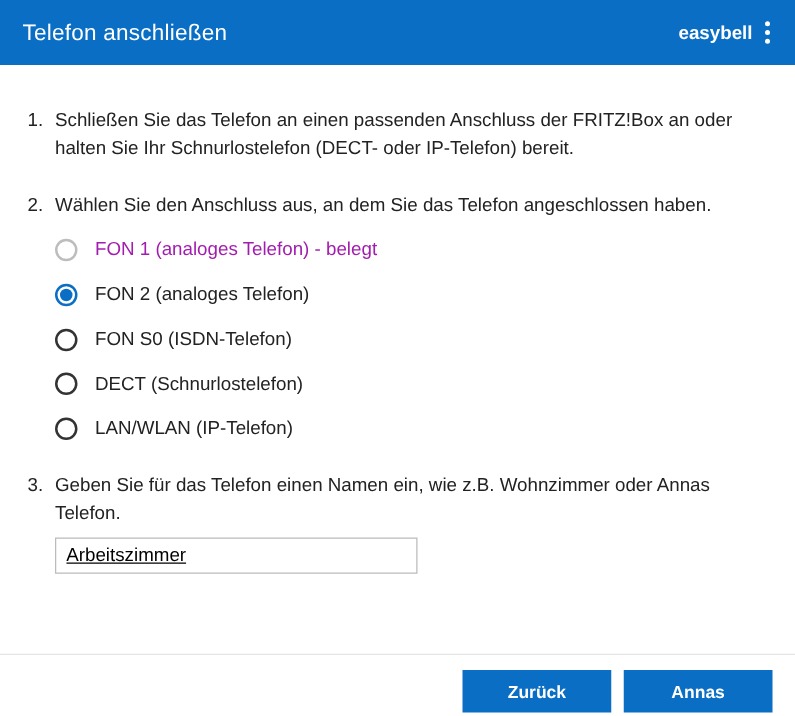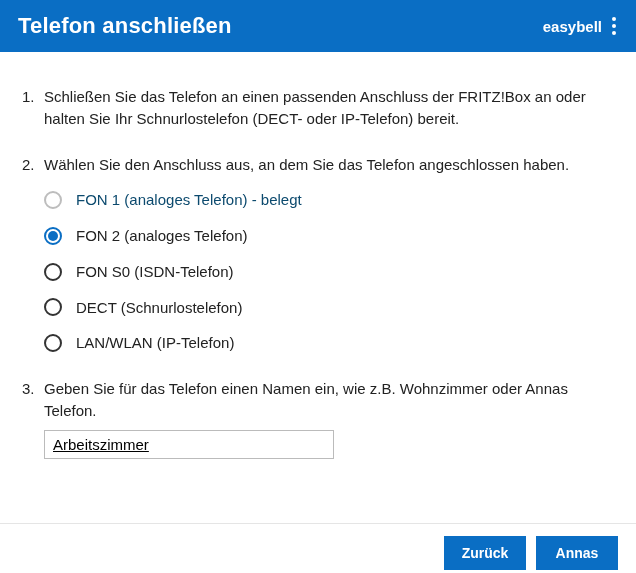--- a/index.html
+++ b/index.html
@@ -12,22 +12,22 @@
   }
   .header {
     background: #0a6ec4;
     color: #fff;
     padding: 13px 18px;
     display: flex;
     justify-content: space-between;
     align-items: center;
   }
   .header-title {
-    font-size: 22px;
-    font-weight: 700;
+    font-size: 18px;
+    font-weight: 400;
     letter-spacing: 0.2px;
     text-align: right;
   }
   .header-right {
     display: flex;
     align-items: center;
     gap: 8px;
   }
   .brand {
     font-size: 15px;
@@ -73,21 +73,21 @@
     flex-direction: column;
     gap: 14px;
   }
   .radio-row {
     display: flex;
     align-items: center;
     gap: 14px;
     cursor: pointer;
   }
   .radio-row.disabled {
-    color: #0c4a6e;
+    color: #a21caf;
     cursor: default;
   }
   .radio-circle {
     width: 18px;
     height: 18px;
     border: 2px solid #333;
     border-radius: 50%;
     display: flex;
     align-items: center;
     justify-content: center;
@@ -123,21 +123,21 @@
     padding: 12px 18px;
     display: flex;
     justify-content: flex-end;
     gap: 10px;
   }
   .btn {
     background: #0a6ec4;
     color: #fff;
     border: none;
     padding: 9px 0;
-    width: 82px;
+    width: 119px;
     text-align: center;
     font-size: 14px;
     font-weight: 600;
     cursor: pointer;
     font-family: inherit;
   }
 </style>
 </head>
 <body>
 

